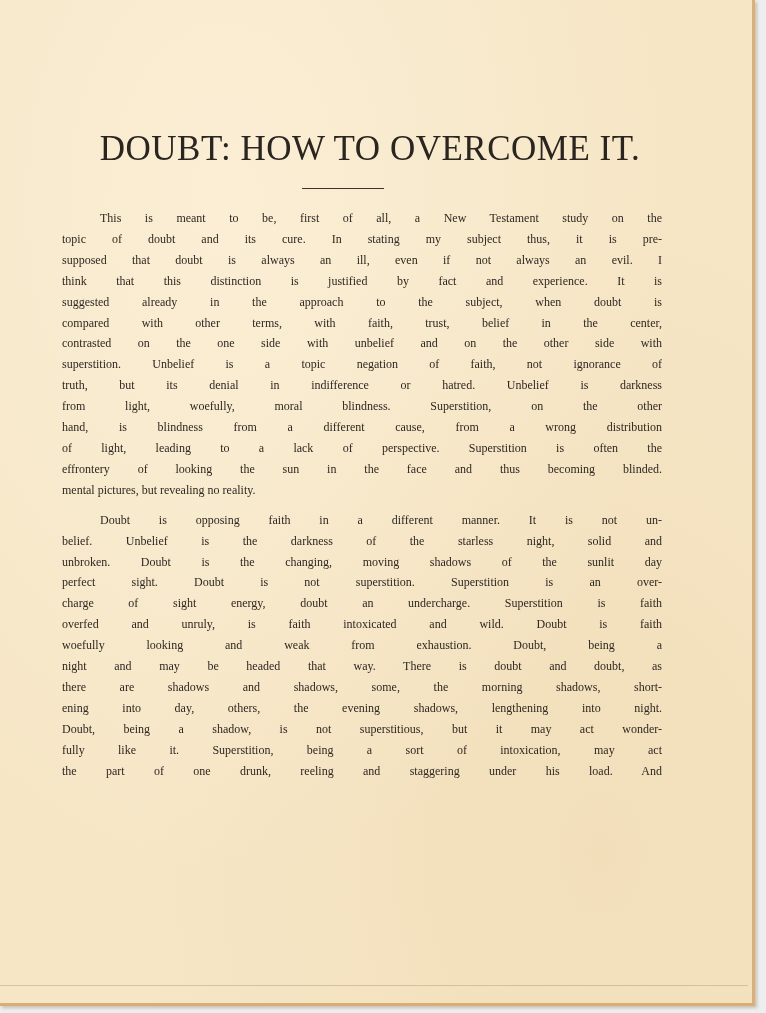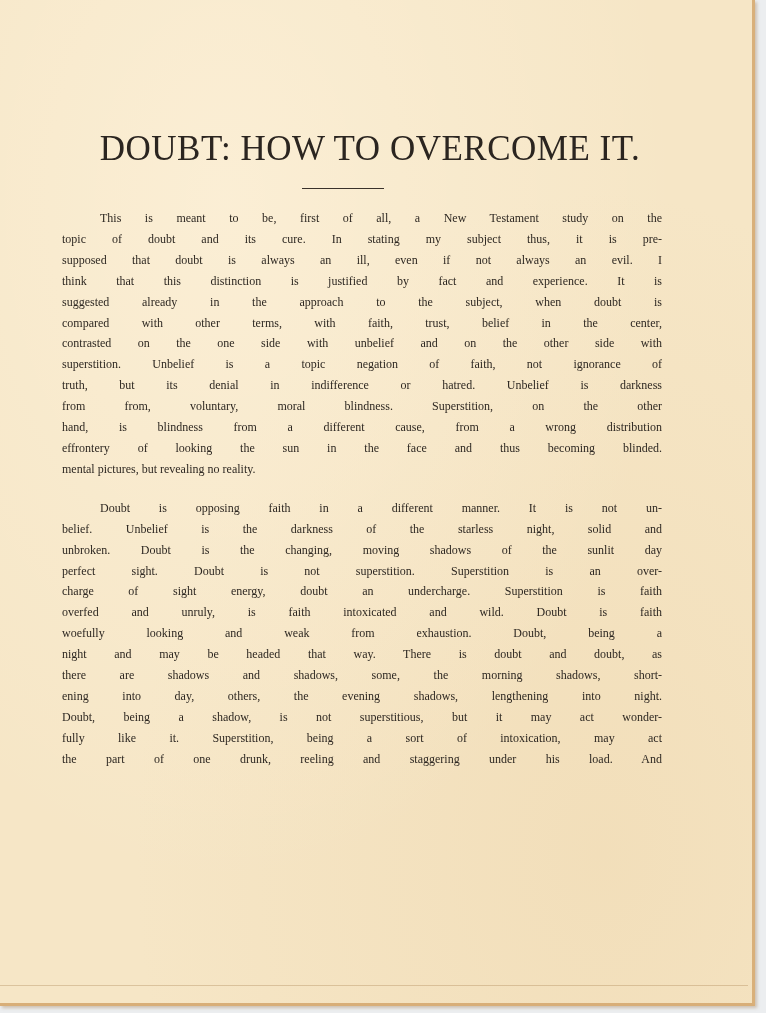--- a/index.html
+++ b/index.html
@@ -65,21 +65,21 @@
       font-family: "Liberation Serif", "DejaVu Serif", serif;
       font-size: 12px;
       line-height: 20.9px;
       color: #2e2822;
     }
     .para {
       margin: 0;
       text-align: justify;
     }
     .para + .para {
-      margin-top: 18px;
+      margin-top: 9px;
     }
     .line {
       display: block;
       text-align: justify;
       text-align-last: justify;
       white-space: nowrap;
       overflow: visible;
     }
     .line.last {
       text-align-last: left;
@@ -99,22 +99,23 @@
     <p class="para">
       <span class="line indent">This is meant to be, first of all, a New Testament study on the</span>
       <span class="line">topic of doubt and its cure. In stating my subject thus, it is pre-</span>
       <span class="line">supposed that doubt is always an ill, even if not always an evil. I</span>
       <span class="line">think that this distinction is justified by fact and experience. It is</span>
       <span class="line">suggested already in the approach to the subject, when doubt is</span>
       <span class="line">compared with other terms, with faith, trust, belief in the center,</span>
       <span class="line">contrasted on the one side with unbelief and on the other side with</span>
       <span class="line">superstition. Unbelief is a topic negation of faith, not ignorance of</span>
       <span class="line">truth, but its denial in indifference or hatred. Unbelief is darkness</span>
-      <span class="line">from from, voluntary, moral blindness. Superstition, on the other</span>
+      <span class="line">from light, woefully, moral blindness. Superstition, on the other</span>
       <span class="line">hand, is blindness from a different cause, from a wrong distribution</span>
+      <span class="line">of light, leading to a lack of perspective. Superstition is often the</span>
       <span class="line">effrontery of looking the sun in the face and thus becoming blinded.</span>
       <span class="line last">mental pictures, but revealing no reality.</span>
     </p>
     <p class="para">
       <span class="line indent">Doubt is opposing faith in a different manner. It is not un-</span>
       <span class="line">belief. Unbelief is the darkness of the starless night, solid and</span>
       <span class="line">unbroken. Doubt is the changing, moving shadows of the sunlit day</span>
       <span class="line">perfect sight. Doubt is not superstition. Superstition is an over-</span>
       <span class="line">charge of sight energy, doubt an undercharge. Superstition is faith</span>
       <span class="line">overfed and unruly, is faith intoxicated and wild. Doubt is faith</span>

